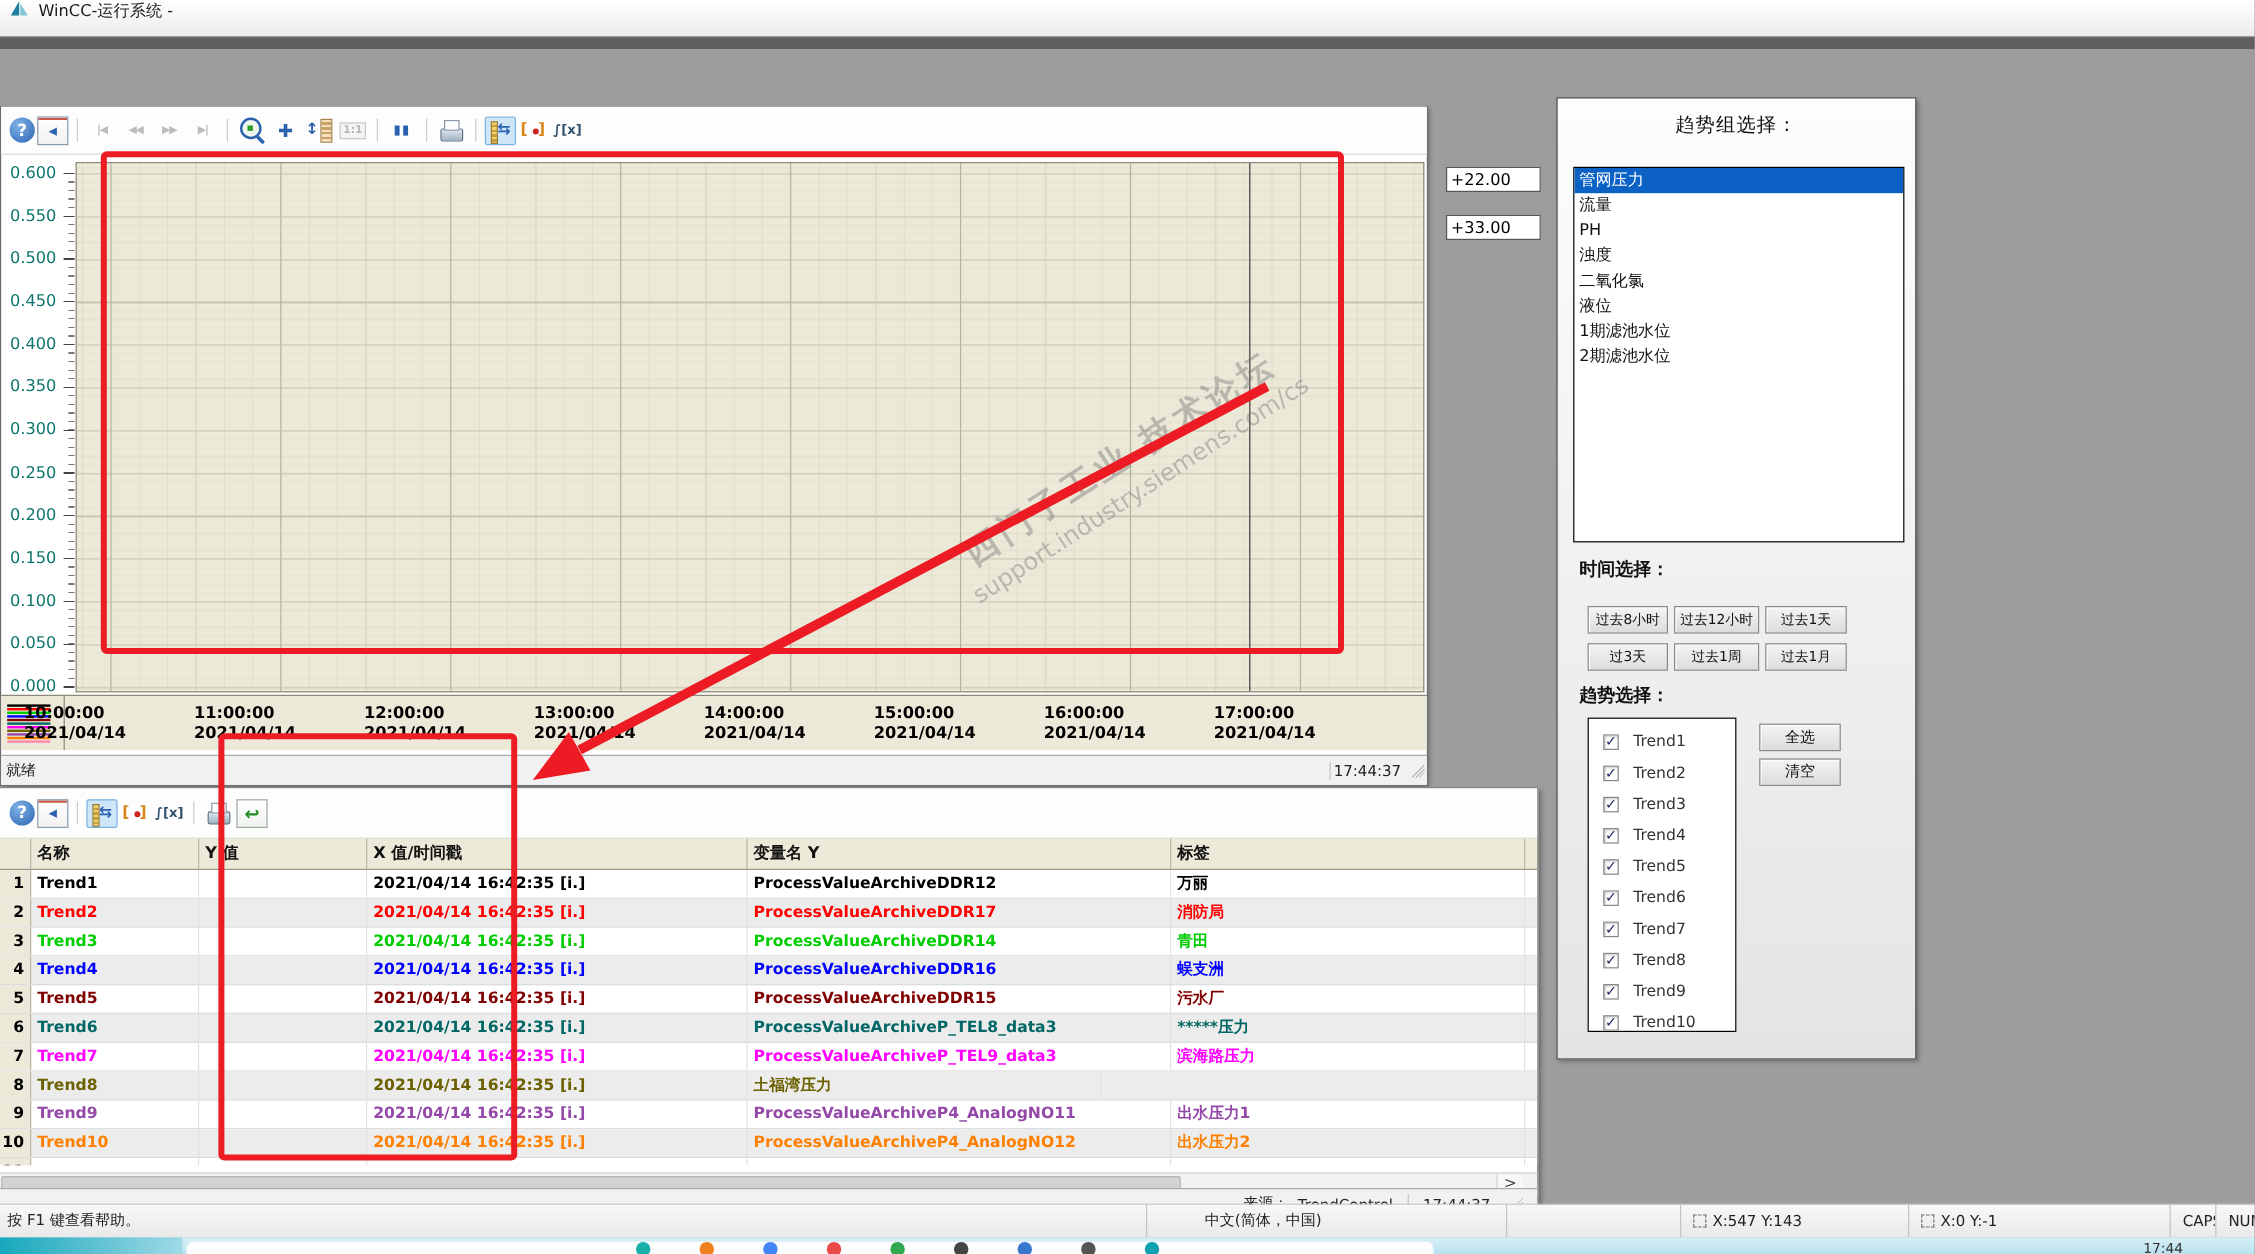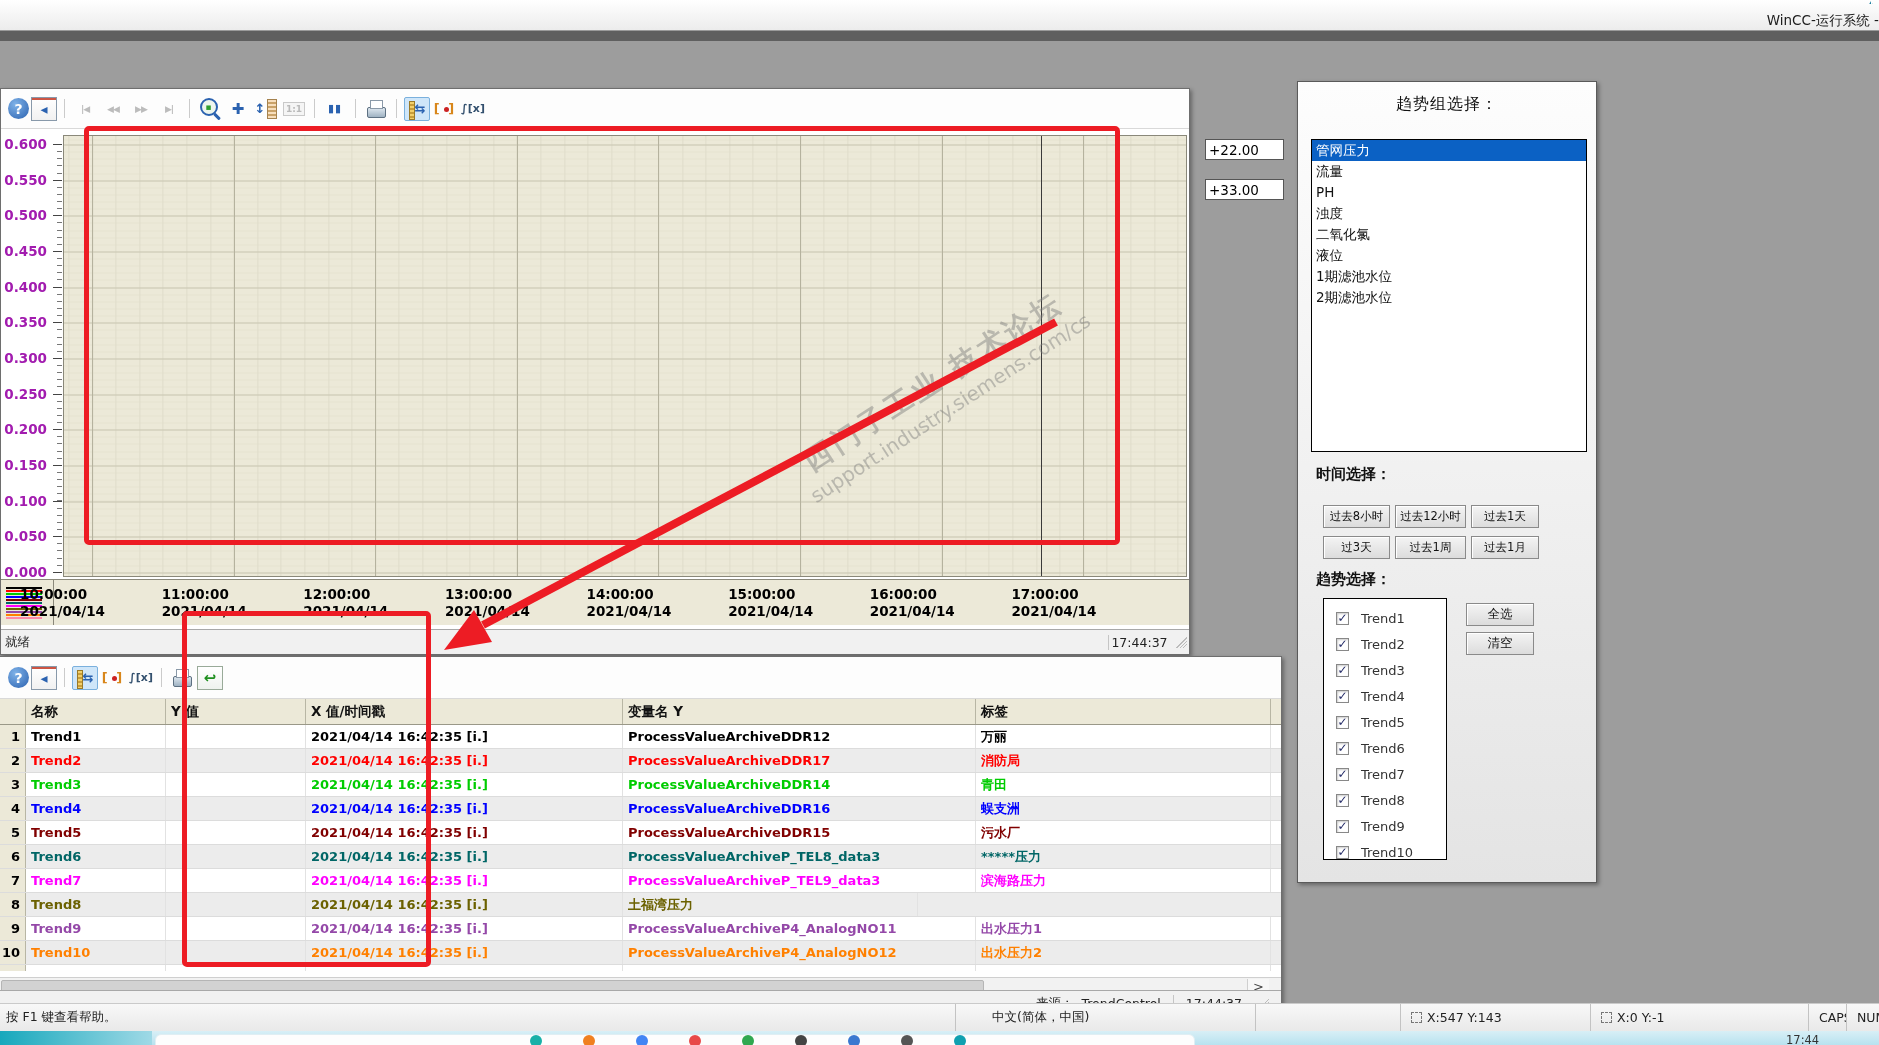--- a/index.html
+++ b/index.html
@@ -1,21 +1,21 @@
 <!DOCTYPE html>
 <html><head>
 <meta charset="utf-8">
 <style>
 :root{ --anno:#ed1c24; --beige:#ece9d8; --blue:#2b62b0; }
 *{box-sizing:border-box; margin:0; padding:0;}
 body{font-family:"DejaVu Sans","Liberation Sans",sans-serif; background:#9d9d9d;}
 .app{position:relative; width:1879px; height:1045px; overflow:hidden; background:#9d9d9d;}
 
 
-.titlebar{position:absolute; left:0; top:0; width:1879px; height:31px; background:linear-gradient(180deg,#ffffff,#ececec); border-bottom:1px solid #9a9a9a; display:flex; align-items:flex-end; padding-left:24px; gap:8px;flex-direction:column;}
+.titlebar{position:absolute; left:0; top:0; width:1879px; height:31px; background:linear-gradient(180deg,#ffffff,#ececec); border-bottom:1px solid #9a9a9a; display:flex; align-items:flex-start; padding-left:8px; gap:8px;}
 .titlebar .ttl{font-size:13.5px; color:#1c1c1c;}
 .workspace{position:absolute; left:0; top:31px; width:1879px; height:972px; background:linear-gradient(180deg,#5f5f5f 0,#5f5f5f 10px,#9d9d9d 10px);}
 
 
 .win{position:absolute; background:#fff; border:1px solid #6e6e6e; box-shadow:2px 2px 4px rgba(0,0,0,.35);}
 
 
 .tbar{display:flex; align-items:center; padding-left:6px; background:#fdfdfd; border-bottom:1px solid #d9d9d9;}
 .tbtn{position:relative; min-width:26px; height:24px; display:inline-flex; align-items:center; justify-content:center; margin:0 1px; font-weight:600; font-size:12px; color:#333;}
 .tbtn::before{content:attr(data-glyph);}
@@ -41,21 +41,21 @@
 .tbtn[data-icon="trendsel"]::before{content:"[ ]"; color:#d8861a; font-weight:bold; font-size:13px; letter-spacing:2px;}
 .tbtn[data-icon="trendsel"]::after{content:""; position:absolute; width:5px; height:5px; background:#cc2222; border-radius:50%; left:12px; top:10px;}
 .tbtn[data-icon="stats"]::before{font-size:11px; color:#33506e; letter-spacing:0;}
 .tbtn[data-icon="export"]{background:linear-gradient(#ffffff,#eef2ee); border:1px solid #99aa99;}
 .tbtn[data-icon="export"]::before{content:"↩"; color:#1f8f1f; font-size:15px; font-weight:bold;}
 
 
 #chartwin{left:0; top:57px; width:1190px; height:567px;}
 #chartwin .tbar{height:40px;}
 .ylabels{position:absolute; left:0; top:47px; width:50px; height:444px; display:flex; flex-direction:column; justify-content:space-between;}
-.ylabels .yt{height:16px; line-height:16px; text-align:right; padding-right:4px; font-size:13.5px; font-weight:700; color:#a21caf;}
+.ylabels .yt{height:16px; line-height:16px; text-align:right; padding-right:4px; font-size:13.5px; font-weight:400; color:#0f766e;}
 .yticksbar{position:absolute; left:52px; top:55px; width:9px; height:430px; background-image:repeating-linear-gradient(180deg,#444 0 1px,transparent 1px 35.67px),repeating-linear-gradient(180deg,#777 0 1px,transparent 1px 7.13px); background-size:9px 100%,5px 100%; background-repeat:no-repeat; background-position:right top,right top;}
 .plot{position:absolute; left:62px; top:46px; width:1124px; height:442px; background-color:var(--beige); border:1px solid #8a887a;
  background-image:
   repeating-linear-gradient(90deg,#b5b29e 0 1px,transparent 1px 141.6px),
   repeating-linear-gradient(180deg,#c9c6b2 0 1px,transparent 1px 35.67px),
   repeating-linear-gradient(90deg,#dfdcca 0 1px,transparent 1px 23.6px),
   repeating-linear-gradient(180deg,#e5e2d0 0 1px,transparent 1px 7.13px);
  background-position:28px 0,0 8.5px,4.4px 0,0 8.5px;}
 .cursorline{position:absolute; left:977px; top:0; width:1px; height:100%; background:#3a3a3a;}
 .xstrip{position:absolute; left:0; top:490px; width:1188px; height:46px; background:var(--beige); border-top:1px solid #8a887a;}
@@ -124,21 +124,21 @@
 .annorect{position:absolute; border:5px solid var(--anno); border-radius:5px; z-index:60; pointer-events:none;}
 #arrowsvg{position:absolute; left:0; top:0; z-index:61; pointer-events:none;}
 .watermark{position:absolute; left:620px; top:330px; width:640px; z-index:20; transform:rotate(-33deg); text-align:center; color:rgba(125,125,125,.45); pointer-events:none;}
 .watermark .w1{font-size:28px; font-weight:bold; letter-spacing:4px;}
 .watermark .w2{font-size:20px;}
 
 
 .mainstatus{position:absolute; left:0; top:1003px; width:1879px; height:28px; background:linear-gradient(180deg,#f8f8f8,#e9e9e9); border-top:1px solid #cacaca; display:flex; align-items:center; font-size:12.5px; color:#222;justify-content:center;}
 .mainstatus .seg{height:100%; display:flex; align-items:center; border-left:1px solid #c3c3c3; padding-left:10px; overflow:hidden; white-space:nowrap;}
 .mainstatus .s-help{flex:1; border-left:none; padding-left:6px;}
-.mainstatus .s-lang{width:300px; padding-left:36px;}
+.mainstatus .s-lang{width:300px; padding-left:48px;}
 .mainstatus .s-empty{width:145px;}
 .mainstatus .s-pos1{width:190px;}
 .mainstatus .s-pos2{width:218px;}
 .mainstatus .s-caps{width:38px;}
 .mainstatus .s-num{width:33px;}
 .posicon{width:11px; height:11px; border:1px dashed #777; margin-right:5px; flex:none;}
 .taskbar{position:absolute; left:0; top:1031px; width:1879px; height:14px; background:linear-gradient(180deg,#d8eff6,#b8e2ef); overflow:hidden;}
 .taskbar .corner{position:absolute; left:0; top:0; width:152px; height:100%; background:linear-gradient(90deg,#17a8bc,#9fd9e6);}
 .taskbar .pill{position:absolute; left:155px; top:3px; width:1040px; height:18px; background:#fdfdfd; border-radius:6px; border:1px solid #e0eef3;}
 .tico{position:absolute; top:4px; width:12px; height:12px; border-radius:50%;}

